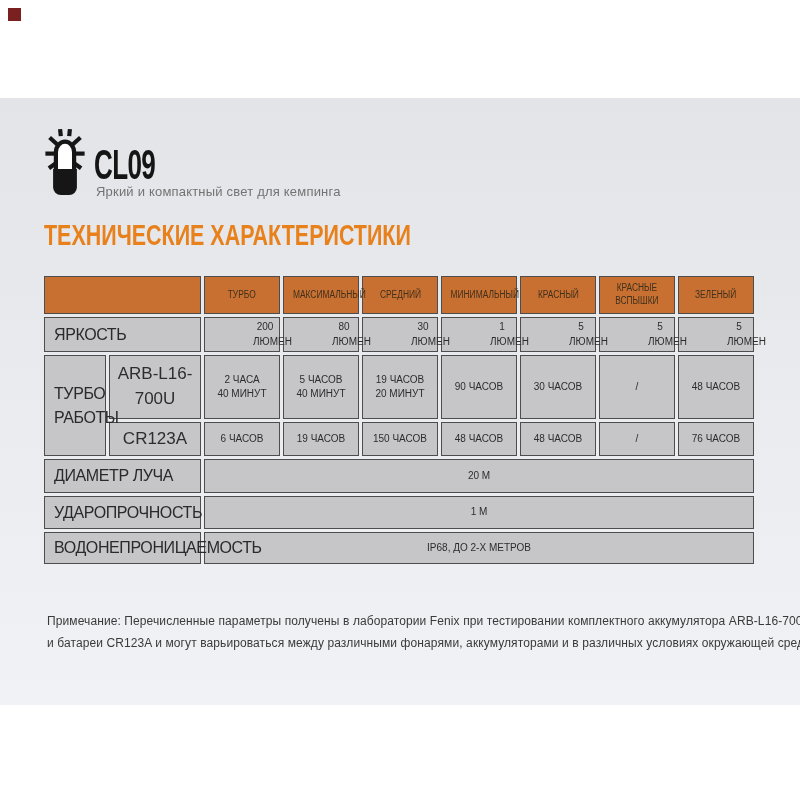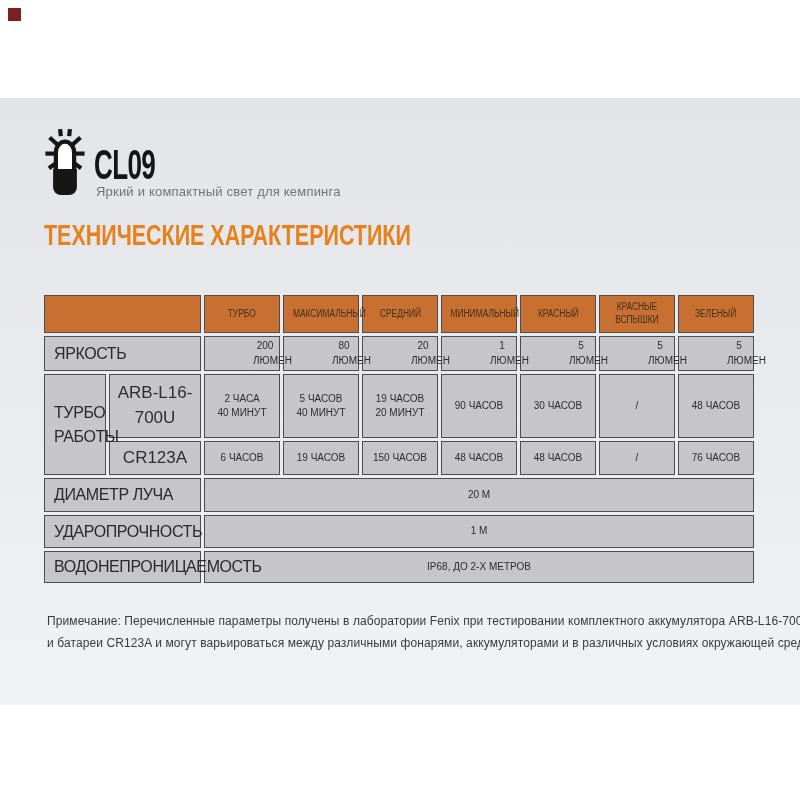--- a/index.html
+++ b/index.html
@@ -27,21 +27,21 @@
   .brand-tagline{
     position:absolute;left:96px;top:184px;
     font-size:13px;color:#737373;white-space:nowrap;letter-spacing:0.2px;
   }
   .section-title{
     position:absolute;left:44px;top:219px;
     font-size:29px;font-weight:bold;color:#e8811b;
     transform:scaleX(0.74);transform-origin:left top;white-space:nowrap;
   }
   
-  .spec-wrap{position:absolute;left:41px;top:292px;}
+  .spec-wrap{position:absolute;left:41px;top:273px;}
   table.spec{
     border-collapse:separate;border-spacing:3px;table-layout:fixed;
     width:716px;
   }
   table.spec td{
     border:1px solid #4d4d4d;background:#c6c6c8;
     text-align:center;vertical-align:middle;
     font-size:10px;color:#2d2d2d;padding:2px 2px;
     white-space:pre-line;line-height:1.45;
     overflow:visible;
@@ -115,21 +115,21 @@
     <td class="hd"><span class="hd-txt">МИНИМАЛЬНЫЙ</span></td>
     <td class="hd"><span class="hd-txt">КРАСНЫЙ</span></td>
     <td class="hd"><span class="hd-txt">КРАСНЫЕ
 ВСПЫШКИ</span></td>
     <td class="hd"><span class="hd-txt">ЗЕЛЕНЫЙ</span></td>
   </tr>
   <tr class="r2">
     <td class="lbl" colspan="2">ЯРКОСТЬ</td>
     <td>200 ЛЮМЕН</td>
     <td>80 ЛЮМЕН</td>
-    <td>20 ЛЮМЕН</td>
+    <td>30 ЛЮМЕН</td>
     <td>1 ЛЮМЕН</td>
     <td>5 ЛЮМЕН</td>
     <td>5 ЛЮМЕН</td>
     <td>5 ЛЮМЕН</td>
   </tr>
   <tr class="r3">
     <td class="lbl" rowspan="2">ТУРБО
 РАБОТЫ</td>
     <td class="bat">ARB-L16-700U</td>
     <td>2 ЧАСА

